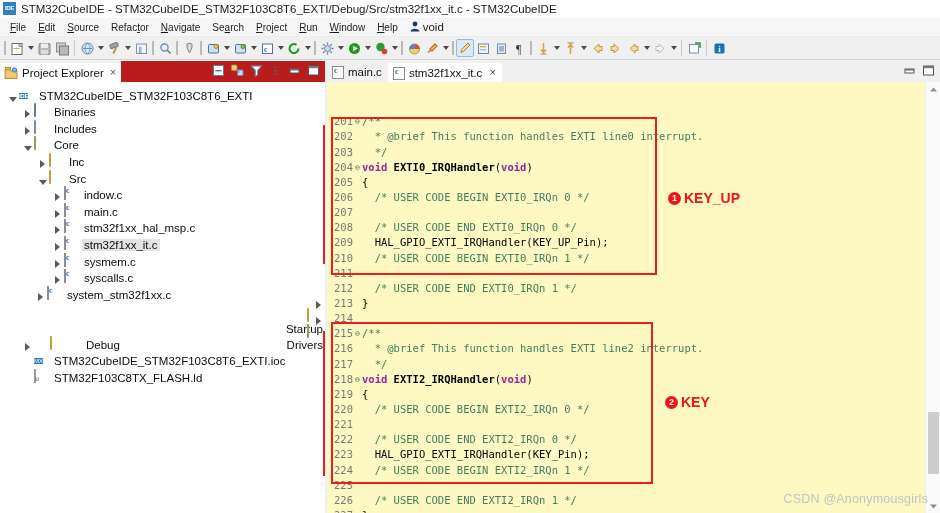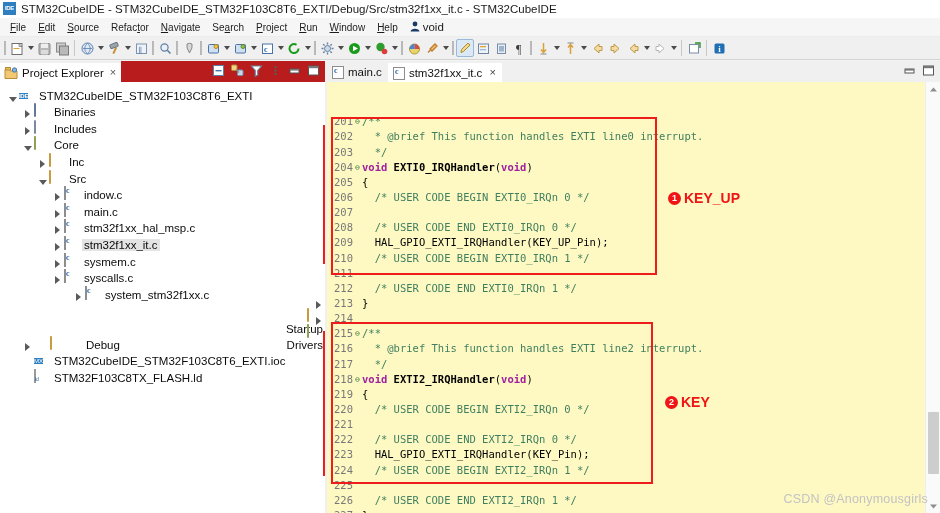--- a/index.html
+++ b/index.html
@@ -504,21 +504,21 @@
             <div class="tree-row" style="padding-left: 51px;">
               <span class="twisty closed"></span>
               <span class="ticon"><span class="ic-cfile"></span></span>
               <span class="lbl">sysmem.c</span>
             </div>
             <div class="tree-row" style="padding-left: 51px;">
               <span class="twisty closed"></span>
               <span class="ticon"><span class="ic-cfile"></span></span>
               <span class="lbl">syscalls.c</span>
             </div>
-            <div class="tree-row" style="padding-left: 72px;">
+            <div class="tree-row" style="padding-left: 34px;">
               <span class="twisty closed"></span>
               <span class="ticon"><span class="ic-cfile"></span></span>
               <span class="lbl">system_stm32f1xx.c</span>
             </div>
             <div class="tree-row" style="padding-left: 36px; flex-direction: column;">
               <span class="twisty closed"></span>
               <span class="ticon"><span class="ic-folder open"></span></span>
               <span class="lbl">Startup</span>
             </div>
             <div class="tree-row" style="padding-left: 21px; flex-direction: column;">

